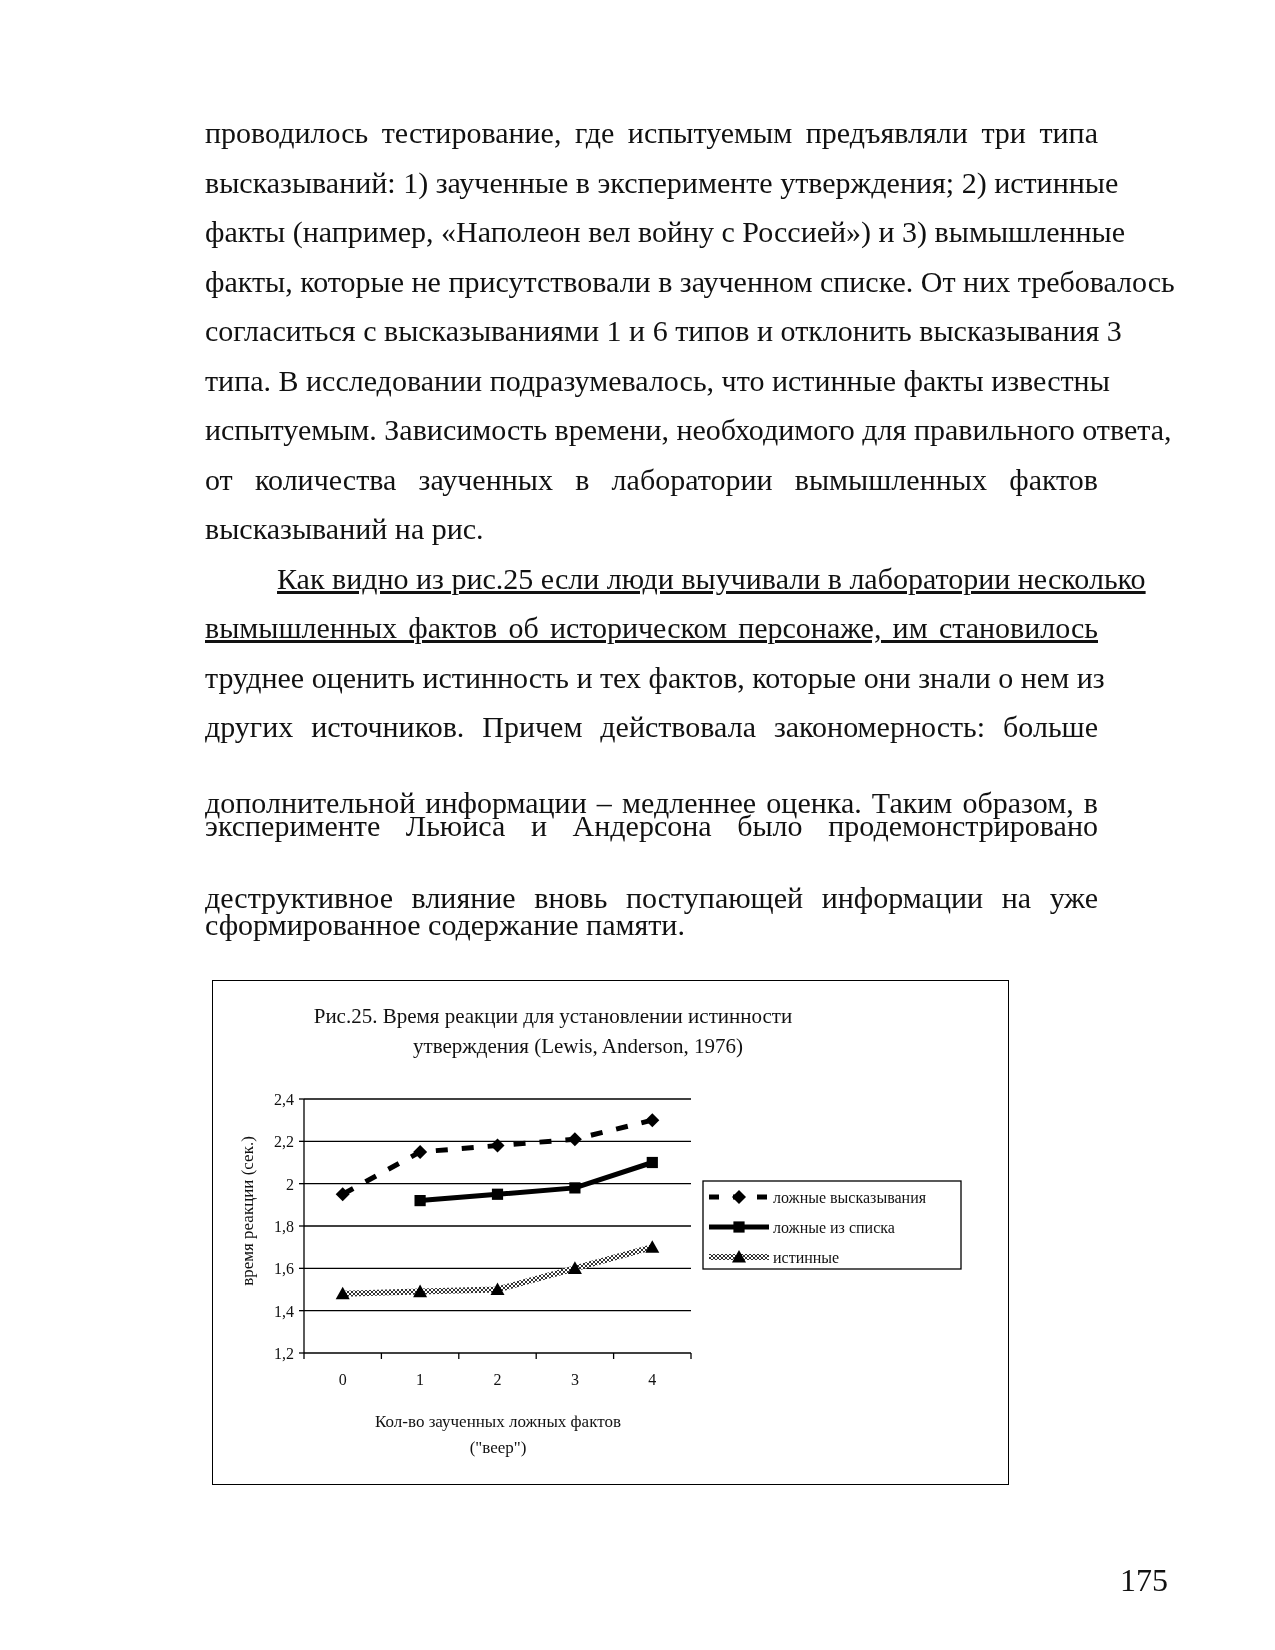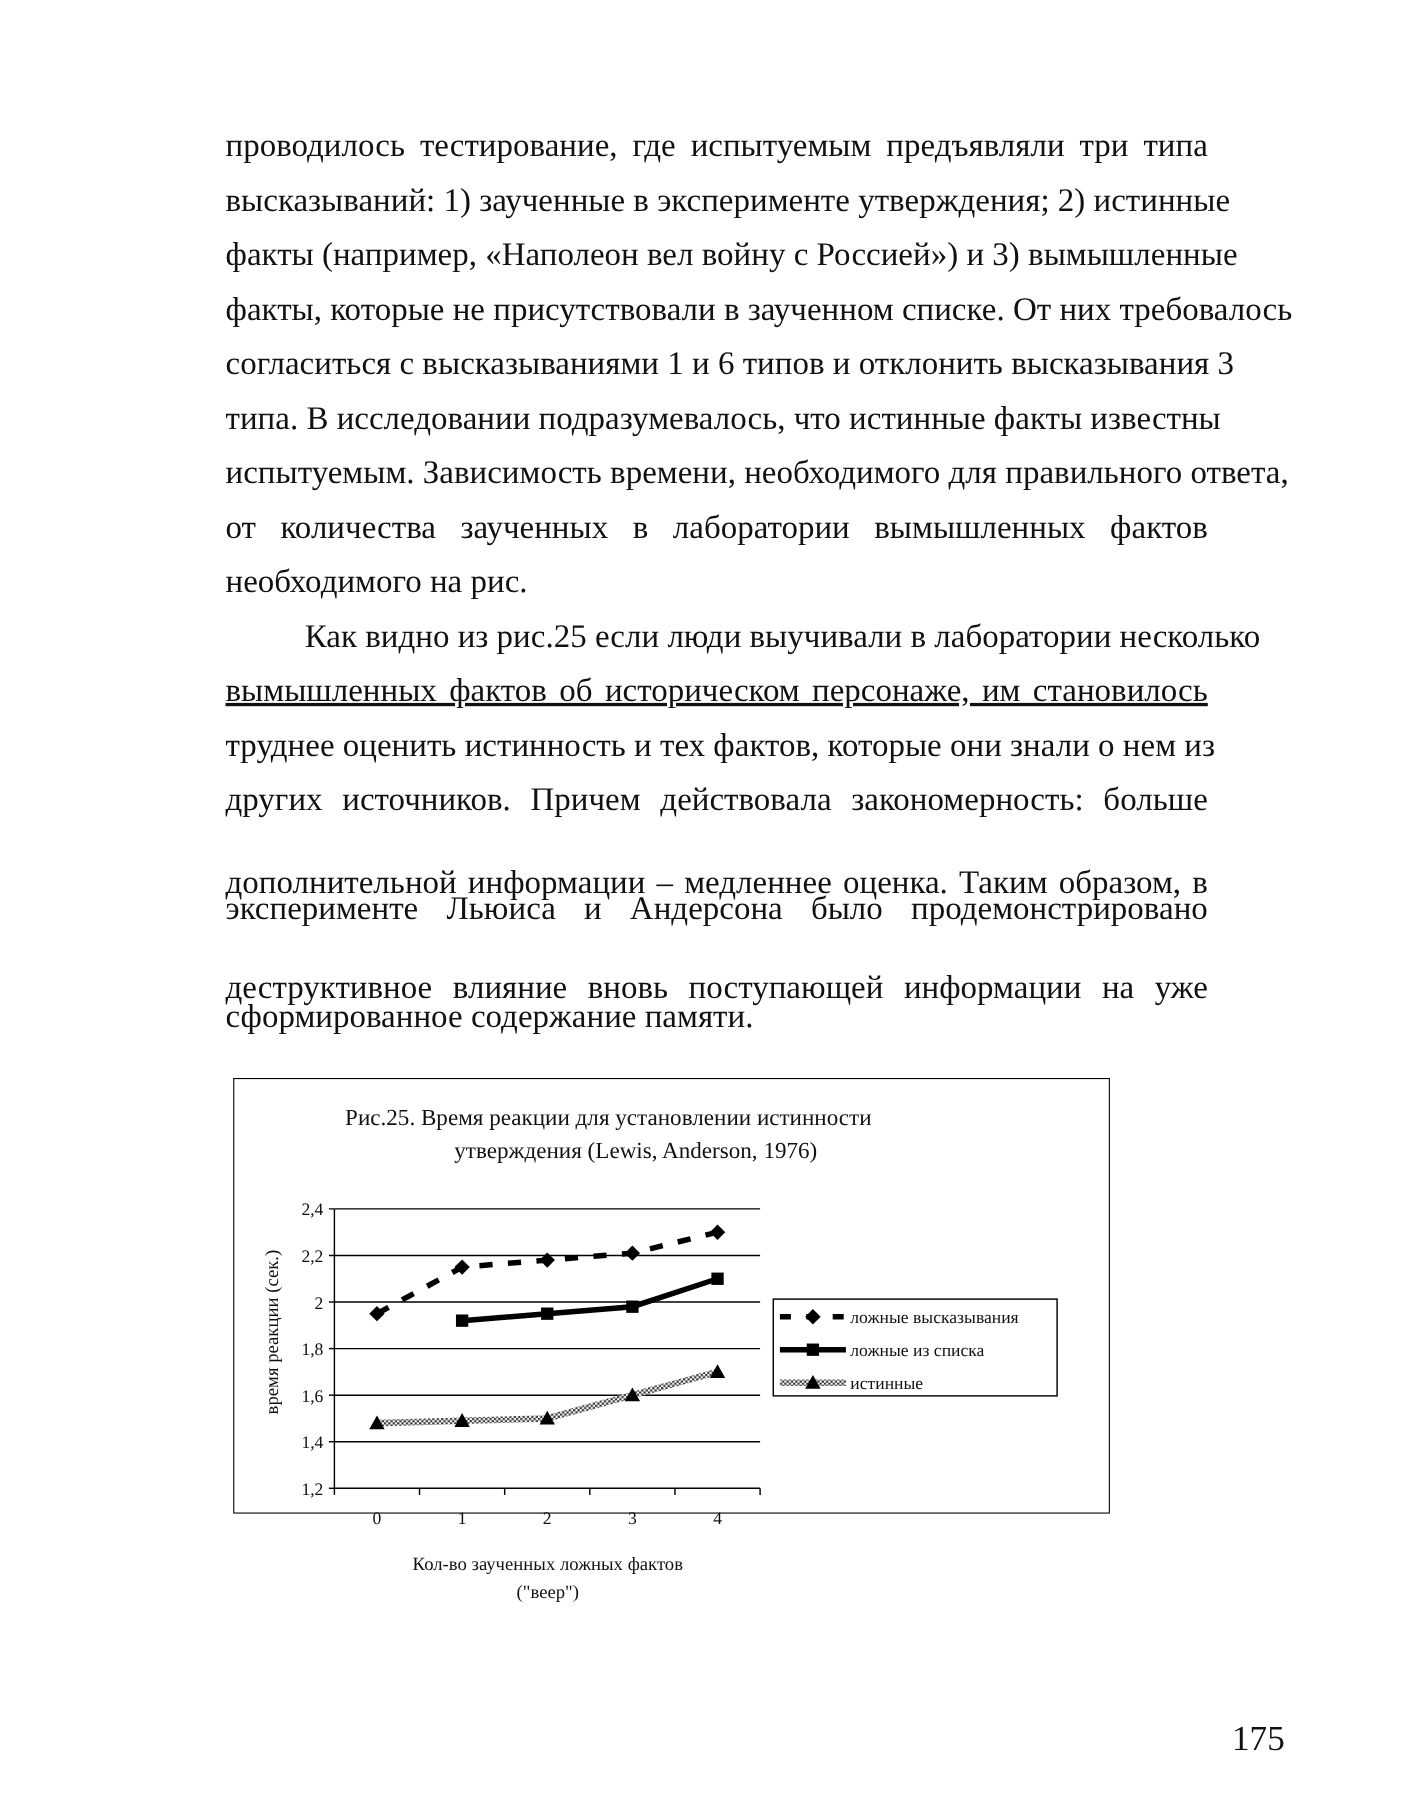--- a/index.html
+++ b/index.html
@@ -1,40 +1,40 @@
 <!DOCTYPE html>
 <html><head>
   <meta charset="utf-8">
   <style>
     html, body { margin: 0; padding: 0; background: #ffffff; }
     body { width: 1275px; height: 1650px; position: relative; overflow: hidden;
            font-family: "Liberation Serif", "DejaVu Serif", serif; color: #111; }
     .para-line { position: absolute; left: 205px; width: 893px; font-size: 30px;
                  line-height: 30px; white-space: nowrap; text-align: justify; text-align-last: justify; }
     .para-line.last { text-align-last: left; }
-    .figure-frame { position: absolute; left: 212px; top: 980px; width: 797px; height: 396px;
+    .figure-frame { position: absolute; left: 212px; top: 980px; width: 797px; height: 505px;
                     border: 1.5px solid #000; box-sizing: border-box; }
     .chart-svg { position: absolute; left: 0; top: 0; }
     .page-number { position: absolute; left: 1120px; top: 1562px; font-size: 32px; }
     svg text { font-family: "Liberation Serif", "DejaVu Serif", serif; fill: #111; }
   </style>
 </head>
 <body>
 
 <div id="text-block">
     <div class="para-line" style="top: 118px;">проводилось тестирование, где испытуемым предъявляли три типа</div>
     <div class="para-line" style="top: 167.5px;">высказываний: 1) заученные в эксперименте утверждения; 2) истинные</div>
     <div class="para-line" style="top: 217px;">факты (например, «Наполеон вел войну с Россией») и 3) вымышленные</div>
     <div class="para-line" style="top: 266.5px;">факты, которые не присутствовали в заученном списке. От них требовалось</div>
     <div class="para-line" style="top: 316px;">согласиться с высказываниями 1 и 6 типов и отклонить высказывания 3</div>
     <div class="para-line" style="top: 365.5px;">типа. В исследовании подразумевалось, что истинные факты известны</div>
     <div class="para-line" style="top: 415px;">испытуемым. Зависимость времени, необходимого для правильного ответа,</div>
     <div class="para-line" style="top: 464.5px;">от количества заученных в лаборатории вымышленных фактов</div>
-    <div class="para-line last" style="top: 514px;">необходимого на рис.</div>
-    <div class="para-line" style="top: 563.5px; left: 277px; width: 821px;">Как видно из рис.25 если люди выучивали в лаборатории несколько</div>
+    <div class="para-line last" style="top: 514px;">высказываний на рис.</div>
+    <div class="para-line" style="top: 563.5px; left: 277px; width: 821px; text-decoration: underline;">Как видно из рис.25 если люди выучивали в лаборатории несколько</div>
     <div class="para-line" style="top: 613px; text-decoration: underline;">вымышленных фактов об историческом персонаже, им становилось</div>
     <div class="para-line" style="top: 662.5px;">труднее оценить истинность и тех фактов, которые они знали о нем из</div>
     <div class="para-line" style="top: 712px;">других источников. Причем действовала закономерность: больше</div>
     <div class="para-line" style="top: 788px;">дополнительной информации – медленнее оценка. Таким образом, в</div>
     <div class="para-line" style="top: 811px;">эксперименте Льюиса и Андерсона было продемонстрировано</div>
     <div class="para-line" style="top: 860.5px; margin-top: 22px;">деструктивное влияние вновь поступающей информации на уже</div>
     <div class="para-line last" style="top: 910px;">сформированное содержание памяти.</div>
   </div>
 
 <div class="figure-frame">

